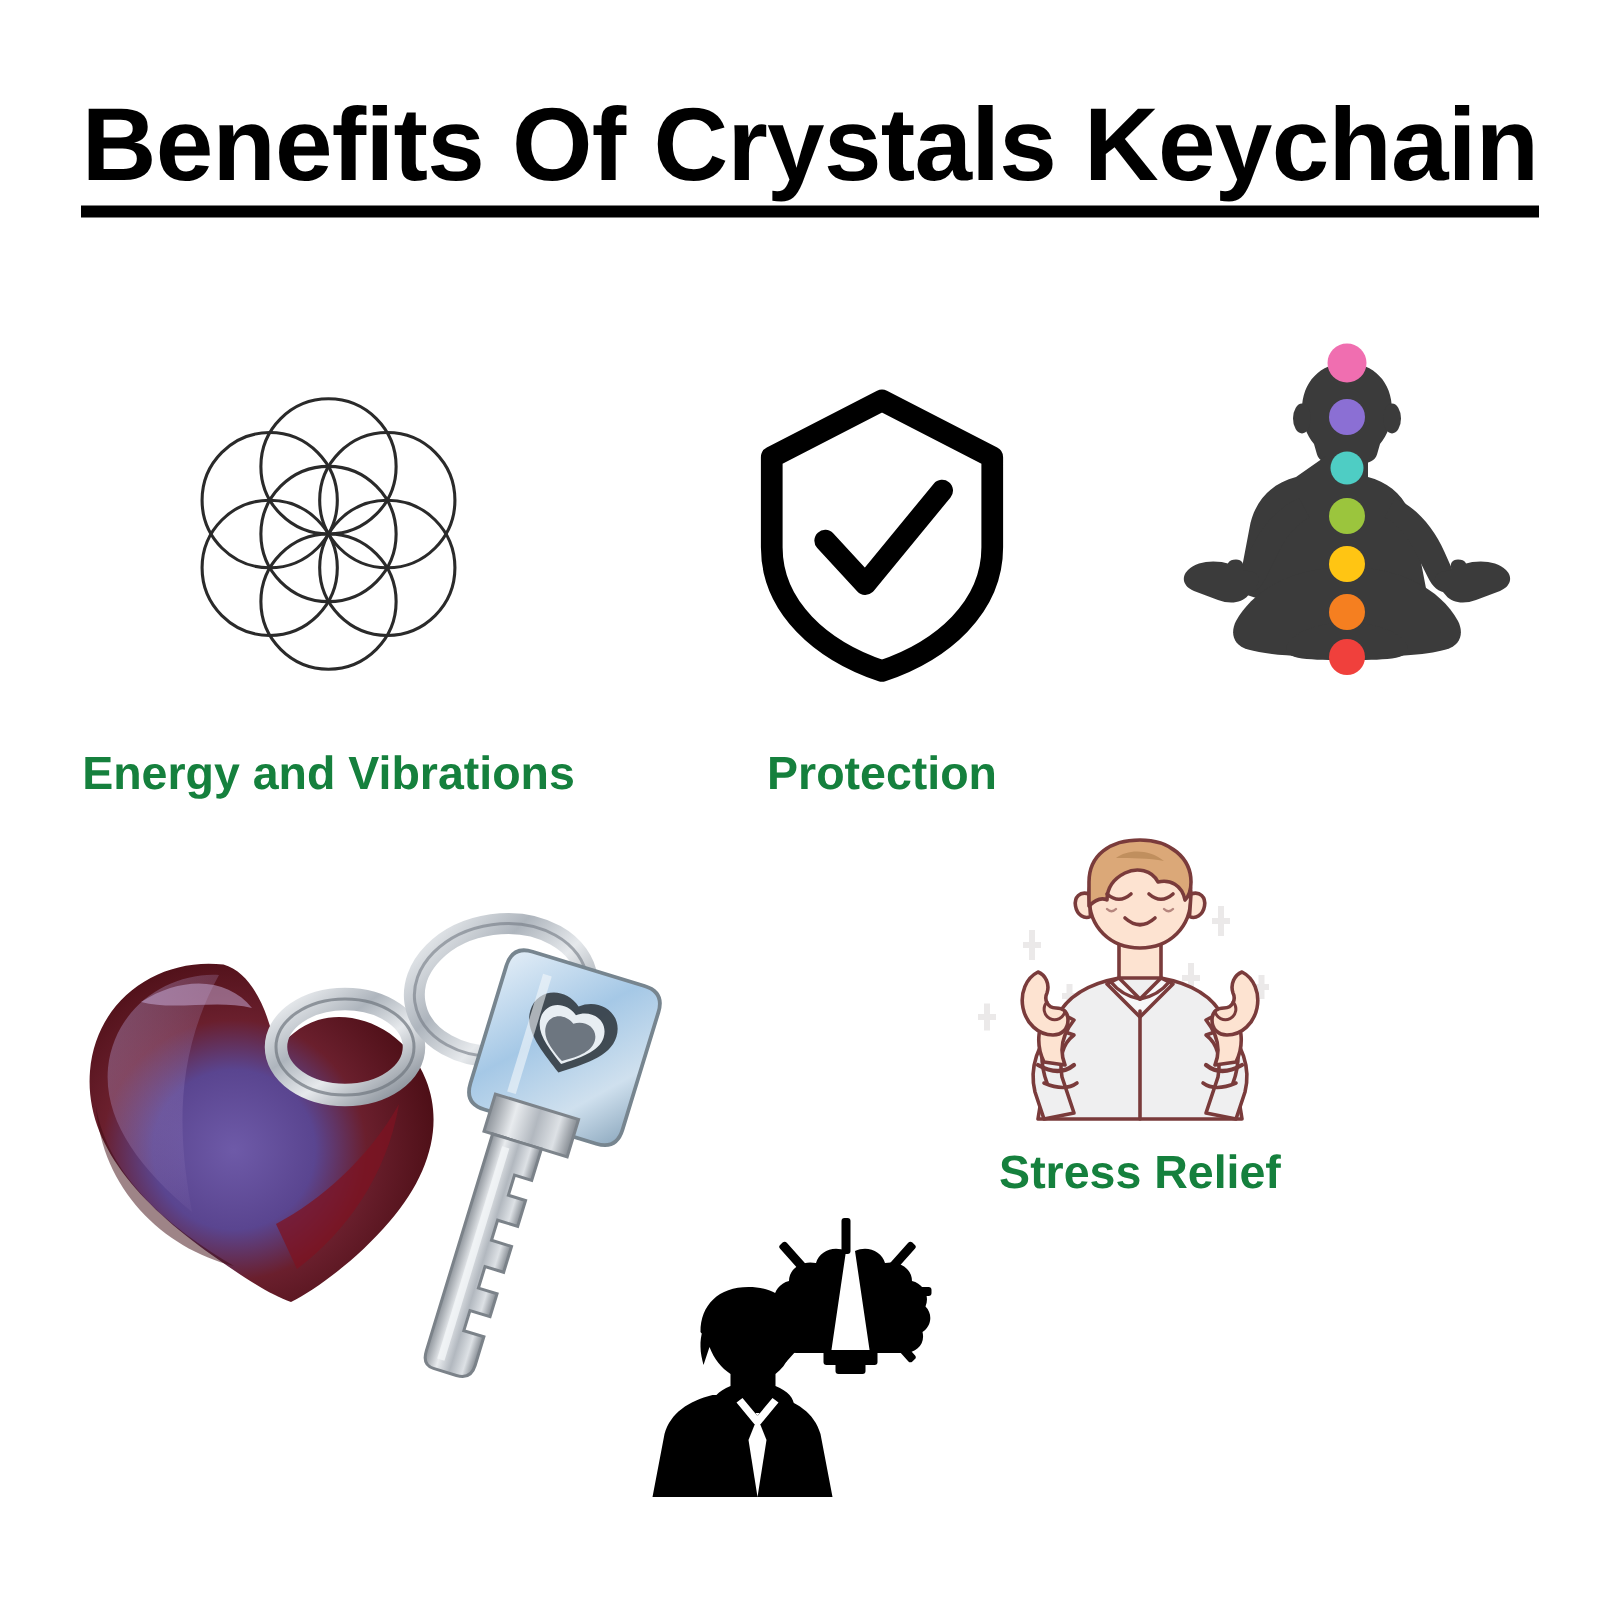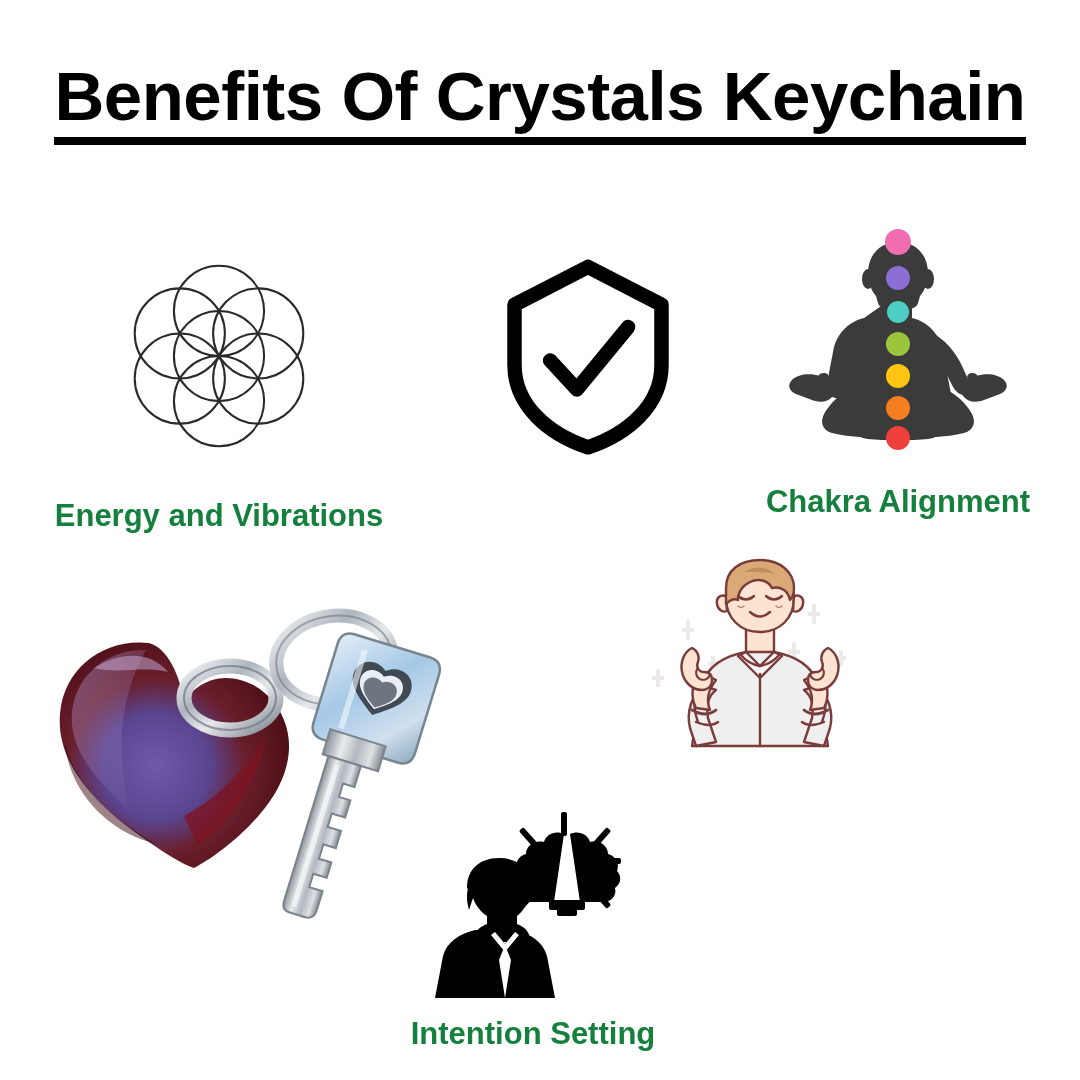--- a/index.html
+++ b/index.html
@@ -105,20 +105,21 @@
     <div class="label lbl-energy">Energy and Vibrations</div>
   </div>
 
   <div class="benefit" id="cell-protect">
     <div class="art">
       <svg width="272" height="196" viewBox="0 0 160 176">
         <path d="M80 8 L146 42 L146 96 C146 132 116 158 80 170 C44 158 14 132 14 96 L14 42 Z" fill="none" stroke="#000000" stroke-width="13" stroke-linejoin="round" stroke-linecap="round"></path>
         <path d="M46 92 L70 118 L116 62" fill="none" stroke="#000000" stroke-width="13" stroke-linecap="round" stroke-linejoin="round"></path>
       </svg>
     </div>
+    <div class="label lbl-protect">Protection</div>
   </div>
 
   <div class="benefit" id="cell-chakra">
     <div class="art">
       <svg width="292" height="226" viewBox="0 0 240 226">
         <g fill="#3b3b3b">
 
           <path d="M120 14 c-18 0-30 13-30 31 0 9 3 17 8 23 l2 7 c1 4 6 6 10 6 h20 c4 0 9-2 10-6 l2-7 c5-6 8-14 8-23 0-18-12-31-30-31 z"></path>
 
           <ellipse cx="90" cy="51" rx="6" ry="10"></ellipse>
@@ -140,21 +141,20 @@
 
         <circle cx="120" cy="14" r="13" fill="#f06eb0"></circle>
         <circle cx="120" cy="50" r="12" fill="#8b6fd4"></circle>
         <circle cx="120" cy="84" r="11" fill="#4ecdc4"></circle>
         <circle cx="120" cy="116" r="12" fill="#9bc53d"></circle>
         <circle cx="120" cy="148" r="12" fill="#ffc513"></circle>
         <circle cx="120" cy="180" r="12" fill="#f57f20"></circle>
         <circle cx="120" cy="210" r="12" fill="#f0403c"></circle>
       </svg>
     </div>
-    <div class="label lbl-chakra">Chakra Alignment</div>
   </div>
 
   <div class="benefit" id="cell-photo">
     <svg width="470" height="360" viewBox="0 0 470 360">
       <defs>
         <radialGradient id="gHeart" cx="42%" cy="55%" r="62%">
           <stop offset="0%" stop-color="#6e5aa8"></stop>
           <stop offset="38%" stop-color="#5a4590"></stop>
           <stop offset="62%" stop-color="#6a1f2d"></stop>
           <stop offset="100%" stop-color="#4a0d14"></stop>
@@ -278,20 +278,21 @@
           <path d="M198 120 c8 16 10 34 4 50" fill="none"></path>
           <path d="M204 170 q-14 6-22 0" fill="none"></path>
           <path d="M204 156 c6-12 4-26-4-36 l-16 8 c8 10 10 20 6 30 z" fill="#fde3d1"></path>
           <path d="M208 158 q-14 8-24 0" fill="none" stroke-width="2.8"></path>
           <path d="M208 96 c8 4 12 14 10 24 -2 10-10 18-20 18 -6 0-10-4-10-10 0-6 4-8 8-8
                    6 0 8-6 6-10 -2-6 1-12 6-14 z" fill="#fde3d1"></path>
           <path d="M202 116 a7 7 0 1 1-12 6" fill="none" stroke-width="2"></path>
         </g>
       </svg>
     </div>
+    <div class="label lbl-stress">Stress Relief</div>
   </div>
 
   <div class="benefit" id="cell-intent">
     <div class="art">
       <svg width="286" height="200" viewBox="0 0 200 200">
         <g fill="#000000">
 
           <rect x="128" y="4" width="6" height="24" rx="2"></rect>
           <rect x="86" y="50" width="24" height="6" rx="2"></rect>
           <rect x="164" y="50" width="24" height="6" rx="2"></rect>
@@ -315,17 +316,16 @@
                    -10 3-16 8-18 16 -4 0-7 0-8-2 z"></path>
 
           <path d="M62 122 l10 14 10-14 c16 4 28 12 32 26 l8 42 h-120 l8-42 c4-14 16-22 32-26 z"></path>
 
           <path d="M62 124 l10 12 10-12 4 3 -14 17 -14-17 z" fill="#ffffff"></path>
           <path d="M70 142 h4 l4 10 -6 38 -6-38 z" fill="#ffffff"></path>
           <path d="M26 164 l-6 26 h6 z" fill="#ffffff" opacity="0.0"></path>
         </g>
       </svg>
     </div>
-    <div class="label lbl-intent">Intention Setting</div>
   </div>
 
 
 </div>
 
 </body></html>

